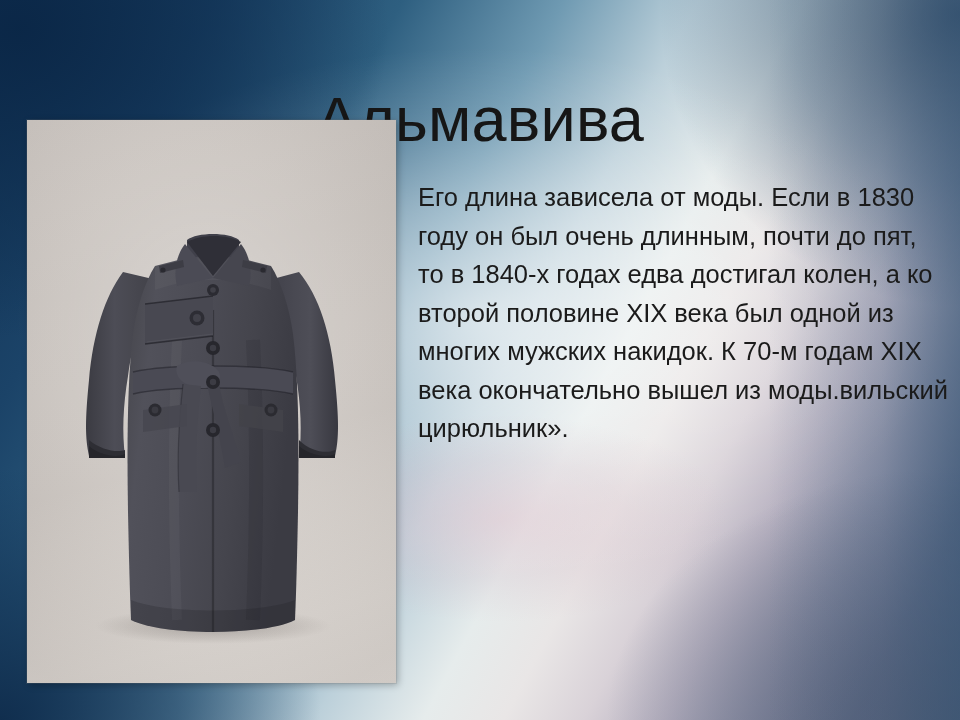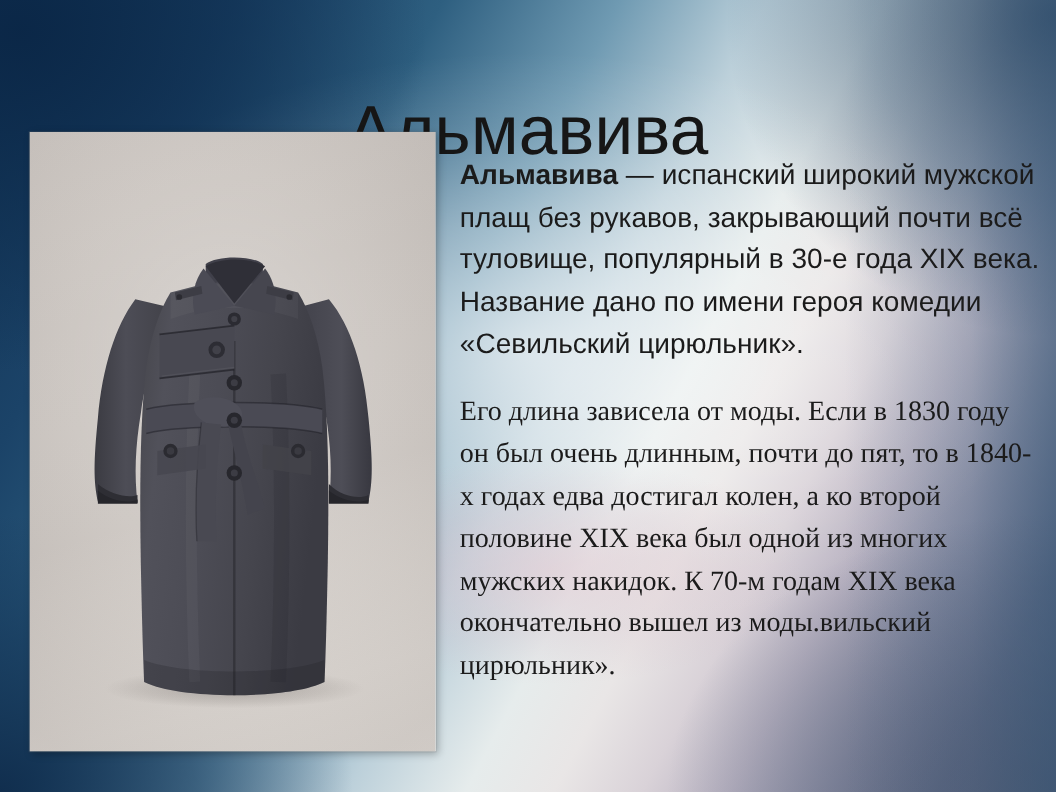--- a/index.html
+++ b/index.html
@@ -130,22 +130,21 @@
     width: 530px;
     color: #1b1b1b;
     font-size: 25.5px;
     line-height: 38.5px;
     font-weight: 400;
   }
   #body-text p {
     margin: 0;
   }
   #body-text p.gap {
-    margin-top: 22px;
-    font-family: Liberation Serif, serif;
+    margin-top: 38px;
   }
   .lead {
     font-weight: bold;
   }
 </style>
 </head>
 <body>
 
 <div id="slide">
 
@@ -268,17 +267,16 @@
 
       <circle cx="170" cy="198" r="7.5" fill="#2d2d34"></circle>
       <circle cx="170" cy="198" r="4" fill="#414149"></circle>
 
       <path d="M104,480 C138,494 234,494 268,480 L268,500
                C252,508 220,512 186,512 C152,512 120,508 104,500 Z" fill="rgba(26,26,32,0.22)"></path>
     </svg>
   </div>
 
   <div id="body-text">
-    <p><span class="lead">Альмавива</span><span> — испанский широкий мужской плащ без рукавов, закрывающий почти всё туловище, популярный в 30-е года XIX века. Название дано по имени героя комедии «Севильский цирюльник».</span></p>
     <p class="gap">Его длина зависела от моды. Если в 1830 году он был очень длинным, почти до пят, то в 1840-х годах едва достигал колен, а ко второй половине XIX века был одной из многих мужских накидок. К 70-м годам XIX века окончательно вышел из моды.вильский цирюльник».</p>
   </div>
 
 </div>
 
 </body></html>

